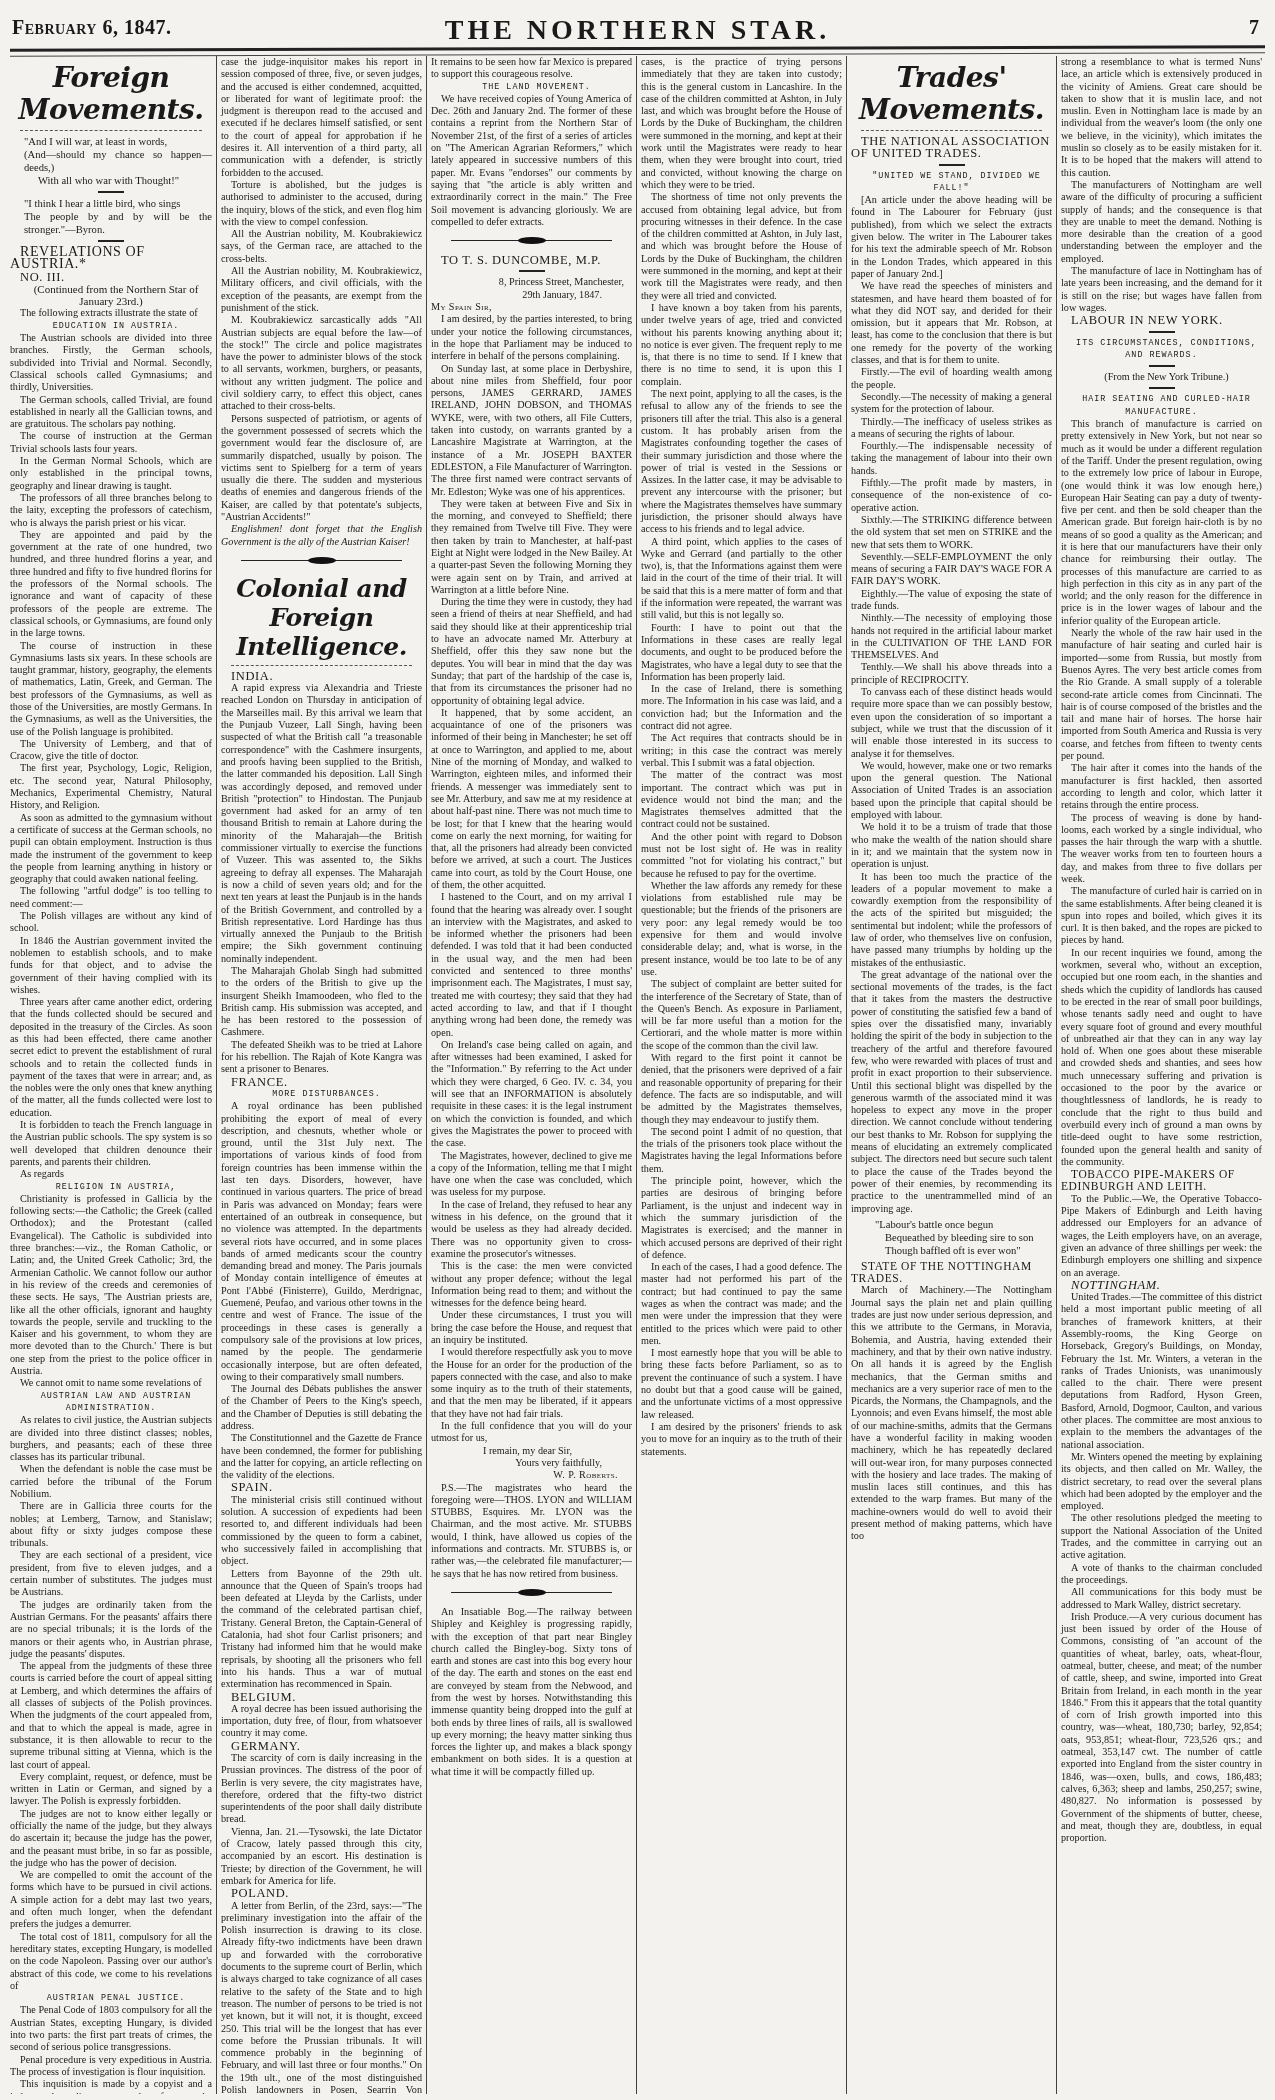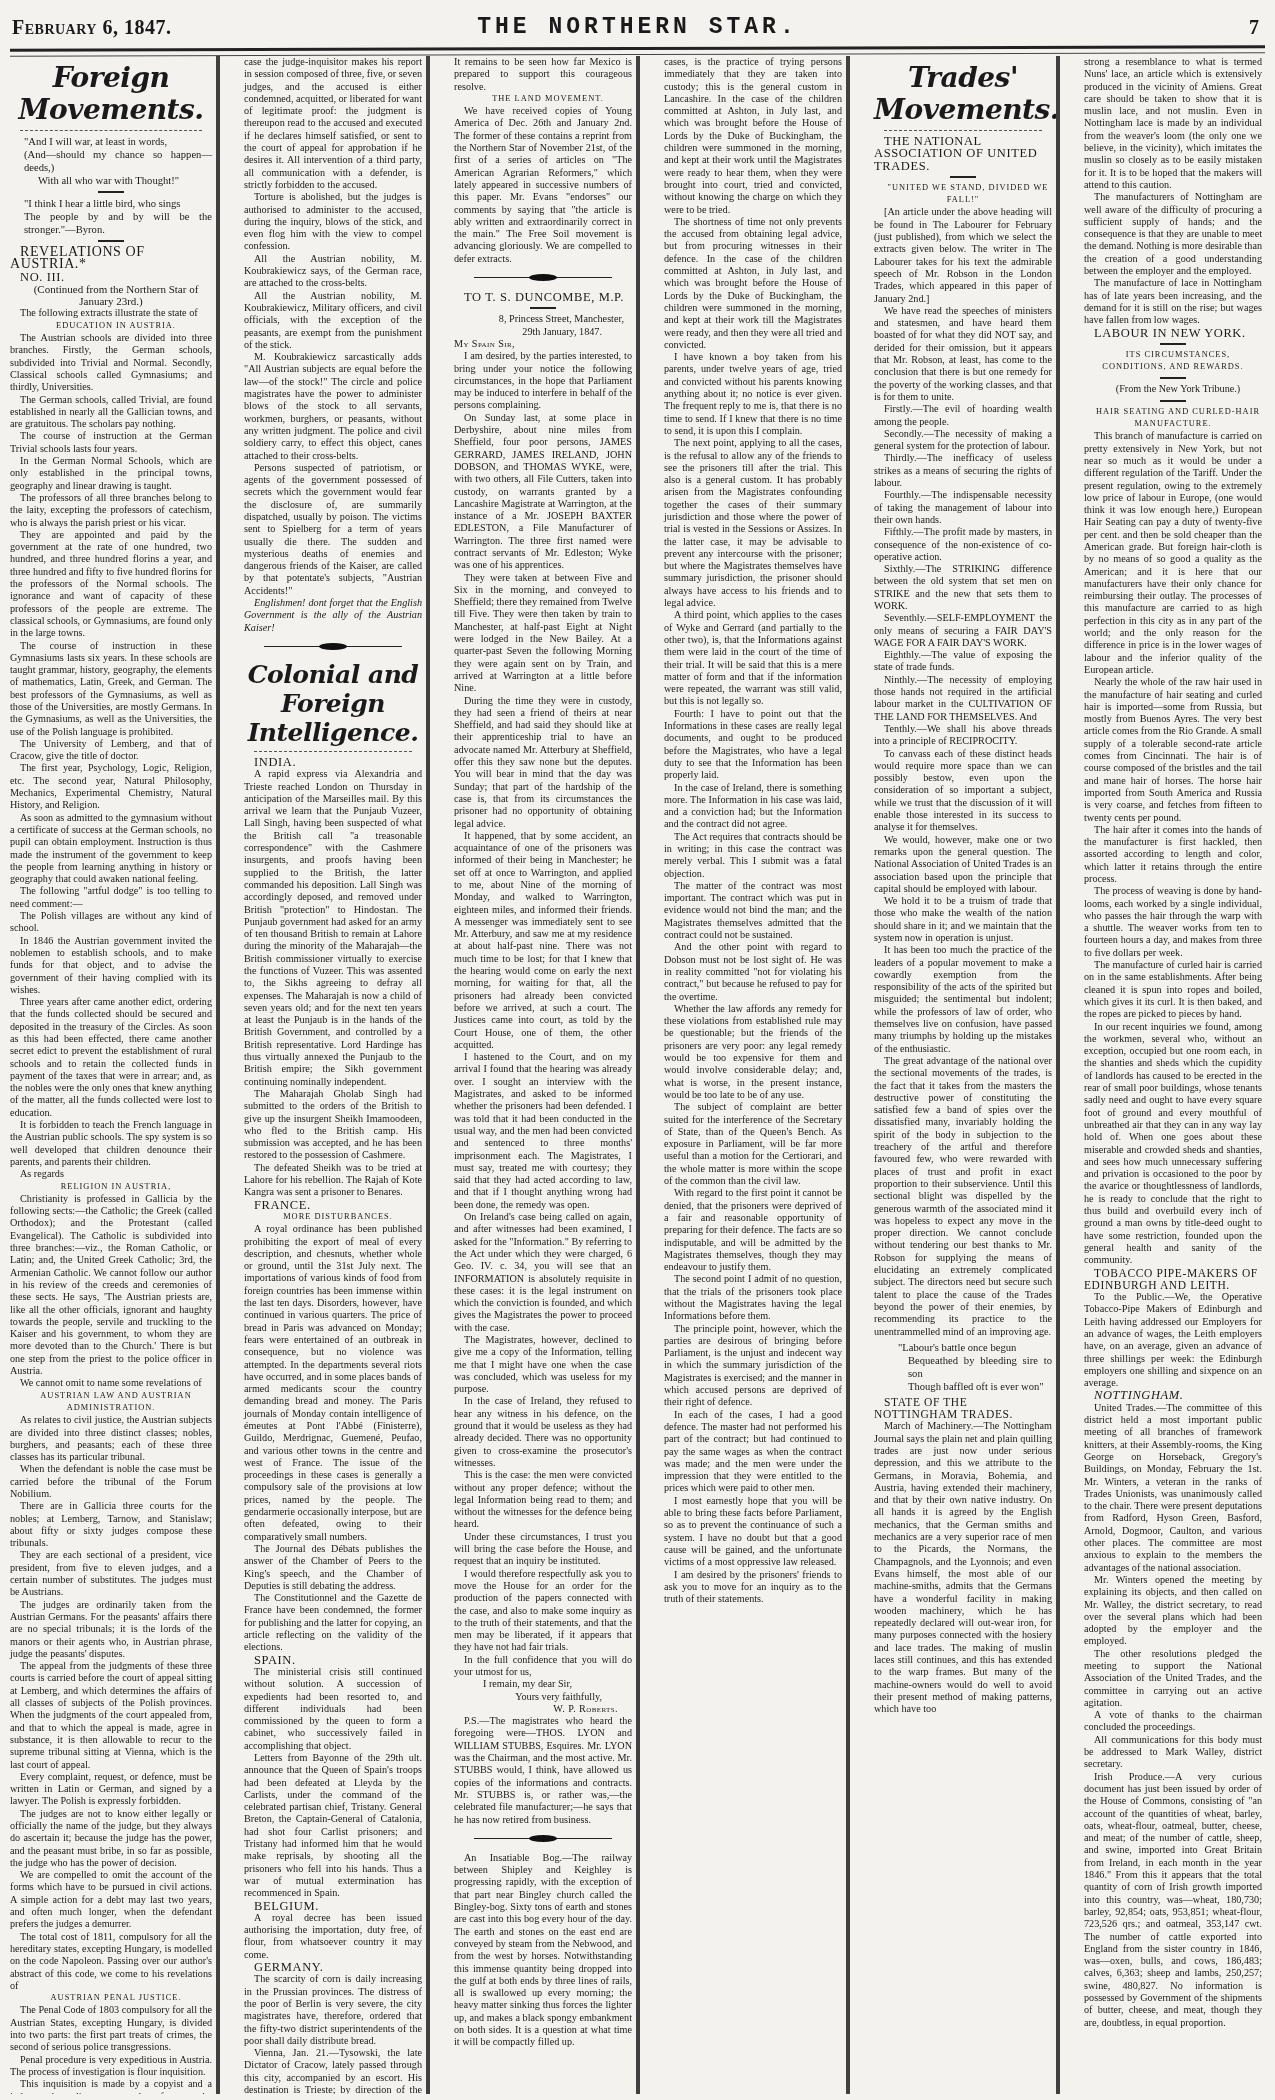--- a/index.html
+++ b/index.html
@@ -5,50 +5,50 @@
   html, body { margin:0; padding:0; }
   body {
     width:1275px; height:2100px; overflow:hidden;
     background:#f4f2ee; color:#1a1a1a;
     font-family:"Liberation Serif","DejaVu Serif",serif;
   }
   .page { position:relative; width:1275px; height:2100px; }
   .masthead { position:absolute; left:0; top:0; width:1275px; height:44px; }
   .mh-date { position:absolute; left:12px; top:16px; font-size:20px; font-weight:bold; letter-spacing:0.5px; }
   .mh-date .sc { font-variant:small-caps; }
-  .mh-title { position:absolute; left:0; right:0; top:14px; text-align:center; font-size:23px; font-weight:bold; letter-spacing:4px;font-family:Liberation Mono, monospace; }
+  .mh-title { position:absolute; left:0; right:0; top:14px; text-align:center; font-size:28px; font-weight:bold; letter-spacing:4px; }
   .mh-page { position:absolute; right:16px; top:16px; font-size:20px; font-weight:bold; }
   .mh-rule { position:absolute; left:10px; right:10px; top:47px; height:4px; border-top:3px solid #222; border-bottom:1px solid #444; transform:skewY(-0.15deg); }
 
   .cols { position:absolute; top:56px; left:6px; right:6px; bottom:6px; display:flex; }
   .col {
     width:210px; padding:0 4px; box-sizing:border-box; overflow:hidden;
     font-size:10.2px; line-height:12.3px; text-align:justify; hyphens:auto;
   }
-  .col + .col { border-left:4px solid #404040;padding-left:24px; }
+  .col + .col { border-left:1px solid #404040; }
   .col p { margin:0; text-indent:10px; }
   .col p.noind { text-indent:0; }
   .blackletter {
     font-family:"DejaVu Serif",serif; font-weight:bold; text-align:center;
     font-size:28px; line-height:32px; margin:6px 0 4px; letter-spacing:-0.5px;
     font-style:italic;
   }
   .blackletter.sm { font-size:25px; line-height:29px; }
   .dotrule { border-top:1px dashed #555; margin:4px 10px; height:0; }
   .shortrule { width:26px; margin:4px auto; border-top:2px solid #222; }
   .ornrule {
     position:relative; height:10px; margin:8px 20px;
   }
   .ornrule::before { content:""; position:absolute; left:0; right:0; top:4px; border-top:1.5px solid #222; }
   .ornrule::after { content:""; position:absolute; left:50%; top:1px; width:28px; height:7px; margin-left:-14px; background:#111; border-radius:50%; }
   .verse { font-style:normal; margin:3px 0 3px 14px; font-size:10.6px; line-height:13px; }
   .verse div { text-indent:0; }
   .head { text-align:left; font-size:12.5px; letter-spacing:0.6px; margin:5px 0 2px; text-indent:0; }
   .head.big { font-size:14px; }
-  .subhead { text-align:center; font-size:8.4px; letter-spacing:1px; margin:3px 0 2px; text-indent:0; font-variant:small-caps; }
+  .subhead { text-align:center; font-size:8.4px; letter-spacing:1px; margin:3px 0 2px; text-indent:0; font-variant:small-caps;font-family:Liberation Mono, monospace; }
   .centered { text-align:center; text-indent:0; }
   .right { text-align:right; text-indent:0; padding-right:8px; }
   .sig { text-align:right; padding-right:14px; text-indent:0; }
   .caps { font-variant:small-caps; letter-spacing:0.4px; }
 </style>
 </head>
 <body>
 
 <div class="page">
 

